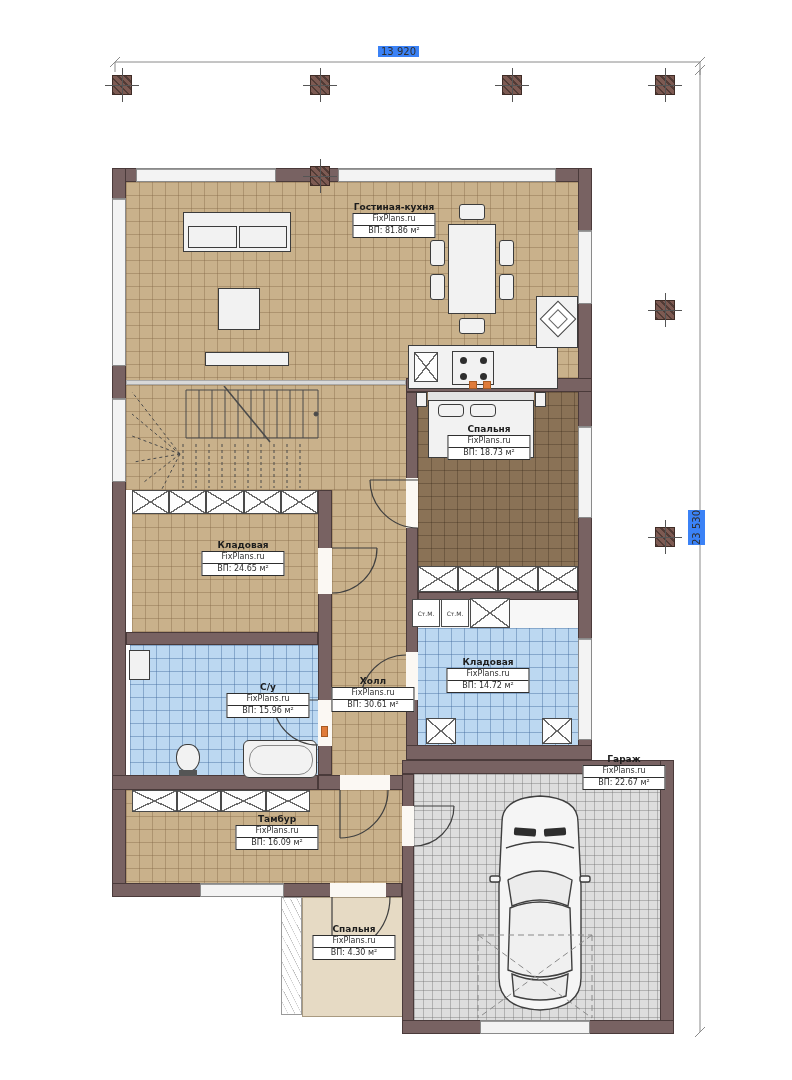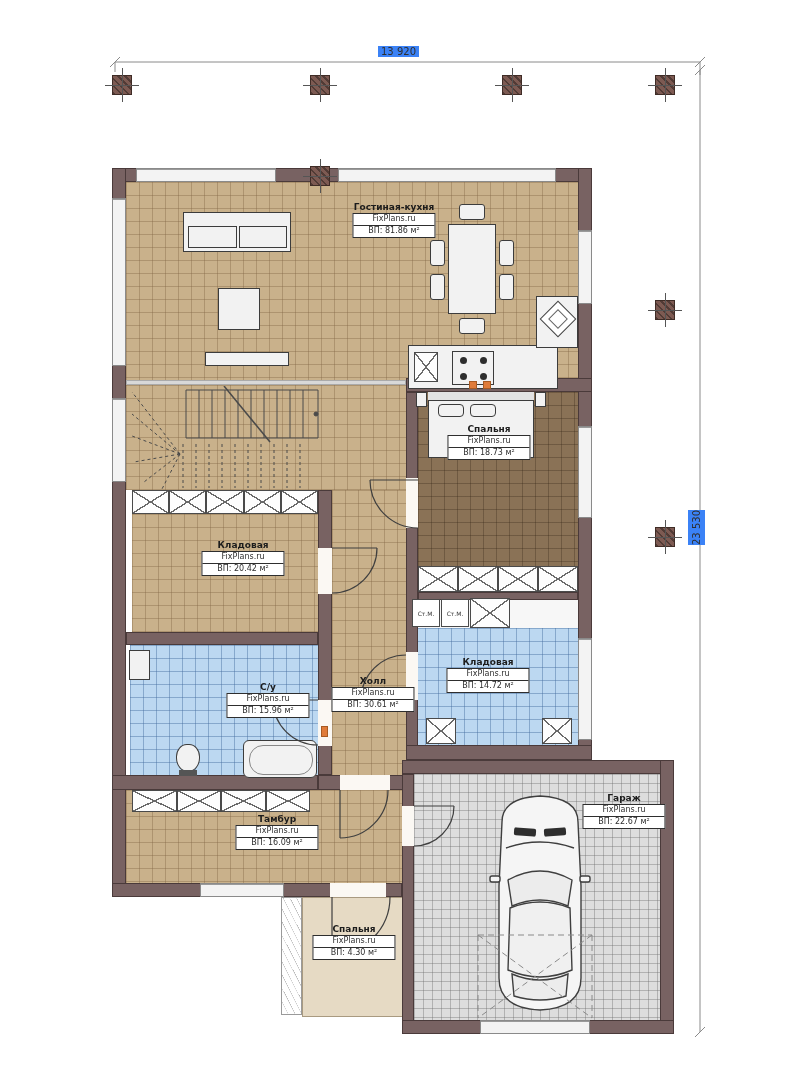--- a/index.html
+++ b/index.html
@@ -234,21 +234,21 @@
   <div class="room-label" style="left:394px;top:202px;">
     <div class="rl-title">Гостиная-кухня</div>
     <div class="rl-box"><div class="rl-brand">FixPlans.ru</div><div class="rl-area">ВП: 81.86 м²</div></div>
   </div>
   <div class="room-label" style="left:489px;top:424px;">
     <div class="rl-title">Спальня</div>
     <div class="rl-box"><div class="rl-brand">FixPlans.ru</div><div class="rl-area">ВП: 18.73 м²</div></div>
   </div>
   <div class="room-label" style="left:243px;top:540px;">
     <div class="rl-title">Кладовая</div>
-    <div class="rl-box"><div class="rl-brand">FixPlans.ru</div><div class="rl-area">ВП: 20.42 м²</div></div>
+    <div class="rl-box"><div class="rl-brand">FixPlans.ru</div><div class="rl-area">ВП: 24.65 м²</div></div>
   </div>
   <div class="room-label" style="left:268px;top:682px;">
     <div class="rl-title">С/у</div>
     <div class="rl-box"><div class="rl-brand">FixPlans.ru</div><div class="rl-area">ВП: 15.96 м²</div></div>
   </div>
   <div class="room-label" style="left:373px;top:676px;">
     <div class="rl-title">Холл</div>
     <div class="rl-box"><div class="rl-brand">FixPlans.ru</div><div class="rl-area">ВП: 30.61 м²</div></div>
   </div>
   <div class="room-label" style="left:488px;top:657px;">
@@ -256,18 +256,18 @@
     <div class="rl-box"><div class="rl-brand">FixPlans.ru</div><div class="rl-area">ВП: 14.72 м²</div></div>
   </div>
   <div class="room-label" style="left:277px;top:814px;">
     <div class="rl-title">Тамбур</div>
     <div class="rl-box"><div class="rl-brand">FixPlans.ru</div><div class="rl-area">ВП: 16.09 м²</div></div>
   </div>
   <div class="room-label" style="left:354px;top:924px;">
     <div class="rl-title">Спальня</div>
     <div class="rl-box"><div class="rl-brand">FixPlans.ru</div><div class="rl-area">ВП: 4.30 м²</div></div>
   </div>
-  <div class="room-label" style="left:624px;top:793px;">
+  <div class="room-label" style="left:624px;top:754px;">
     <div class="rl-title">Гараж</div>
     <div class="rl-box"><div class="rl-brand">FixPlans.ru</div><div class="rl-area">ВП: 22.67 м²</div></div>
   </div>
 
 </div>
 
 </body></html>

